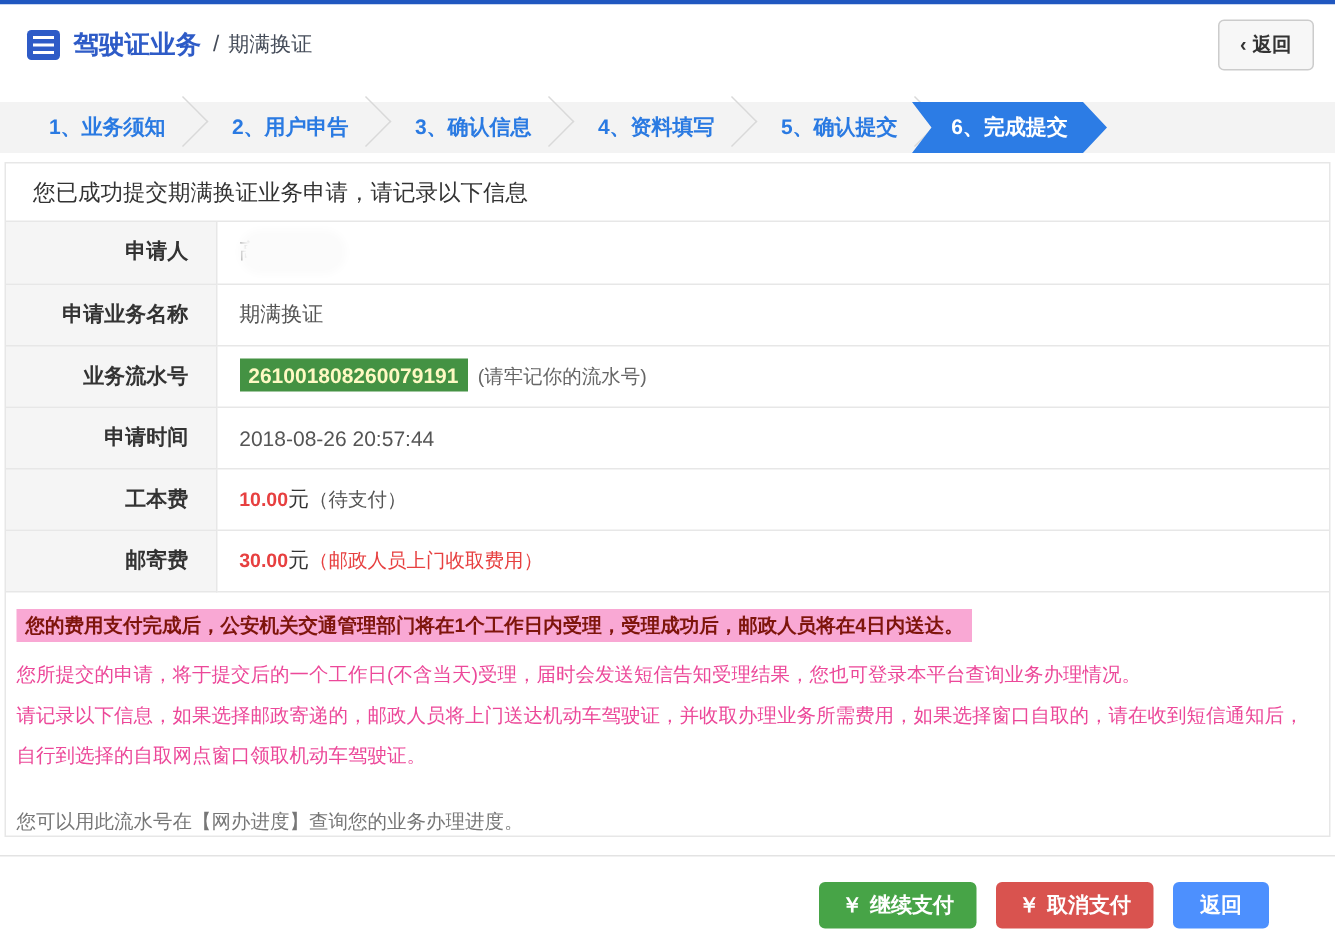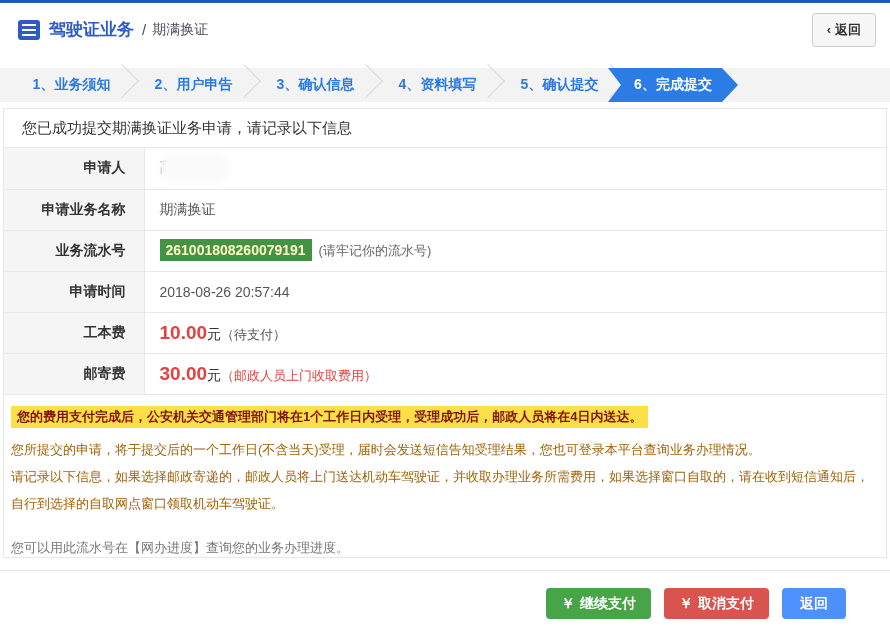--- a/index.html
+++ b/index.html
@@ -39,29 +39,29 @@
   .panel { margin:6px 3px 0 3px; background:#fff; border:1px solid #e7e7e7; height:450px; }
   .success-msg { padding:10px 18px 9px 18px; font-size:15px; color:#333; border-bottom:1px solid #e7e7e7; }
 
   table.info { width:100%; border-collapse:collapse; }
   table.info td { border-bottom:1px solid #e7e7e7; height:41px; font-size:14px; vertical-align:middle; }
   table.info td.lbl { width:140px; background:#f5f5f5; text-align:right; padding-right:18px;
     font-weight:bold; color:#333; border-right:1px solid #e7e7e7; }
   table.info td.val { padding-left:15px; color:#555; }
   .serial { background:#449243; color:#fef9c3; font-weight:bold; padding:3px 6px; font-size:14px; }
   .serial-note { color:#666; font-size:13px; margin-left:3px; }
-  .fee-num { color:#e74040; font-weight:bold; font-size:19px; }
+  .fee-num { color:#e74040; font-weight:bold; font-size:13px; }
   .fee-unit { color:#333; font-size:14px; }
   .fee-note-gray { color:#555; font-size:13px; }
   .fee-note-red { color:#e74040; font-size:13px; }
 
-  .banner { display:inline-block; margin:11px 0 0 7px; background:#fde047; color:#7e150c;
+  .banner { display:inline-block; margin:11px 0 0 7px; background:#f9a8d4; color:#7e150c;
     font-size:13px; font-weight:bold; padding:4px 6px; line-height:1.15; }
   .notes { padding:8px 10px 0 7px; }
-  .note-line { color:#a16207; font-size:13px; line-height:27px; }
+  .note-line { color:#ec4899; font-size:13px; line-height:27px; }
   .progress-note { color:#777; font-size:13px; padding:22px 10px 0 7px; }
 
   
   .footer-divider { margin-top:12px; border-top:1px solid #e3e3e3; }
   .footer { display:flex; justify-content:flex-end; align-items:center; gap:13px;
     padding:17px 44px 0 0; }
   .btn { border:none; border-radius:4px; color:#fff; font-size:14px; font-weight:bold;
     height:31px; padding:0 15px; cursor:pointer; display:flex; align-items:center; gap:5px;
     font-family:inherit; }
   .btn-green { background:#47a447; }

